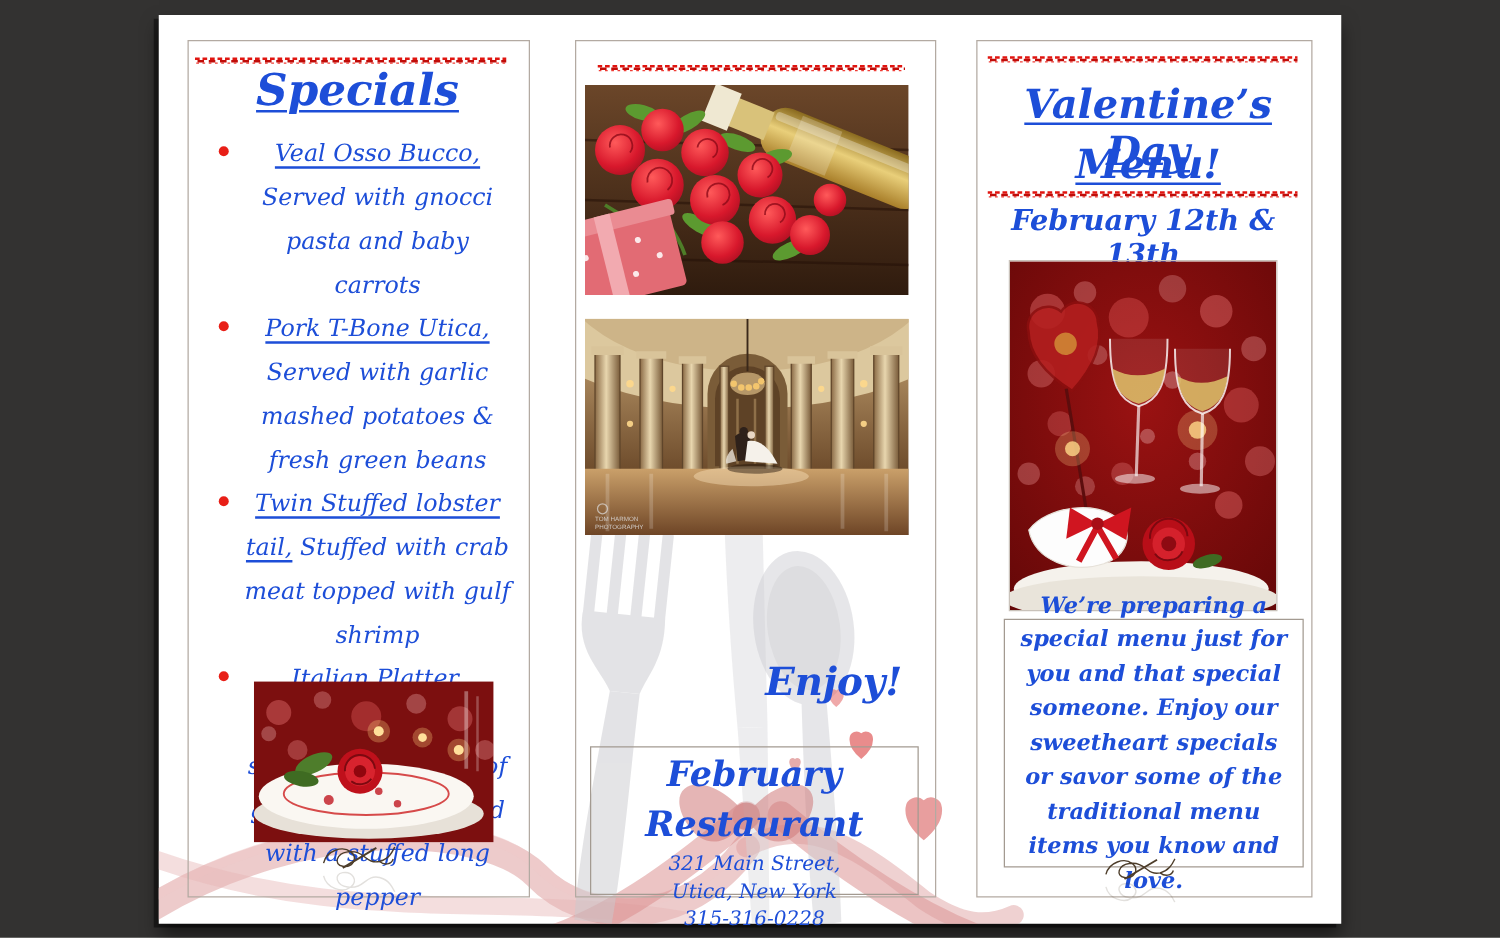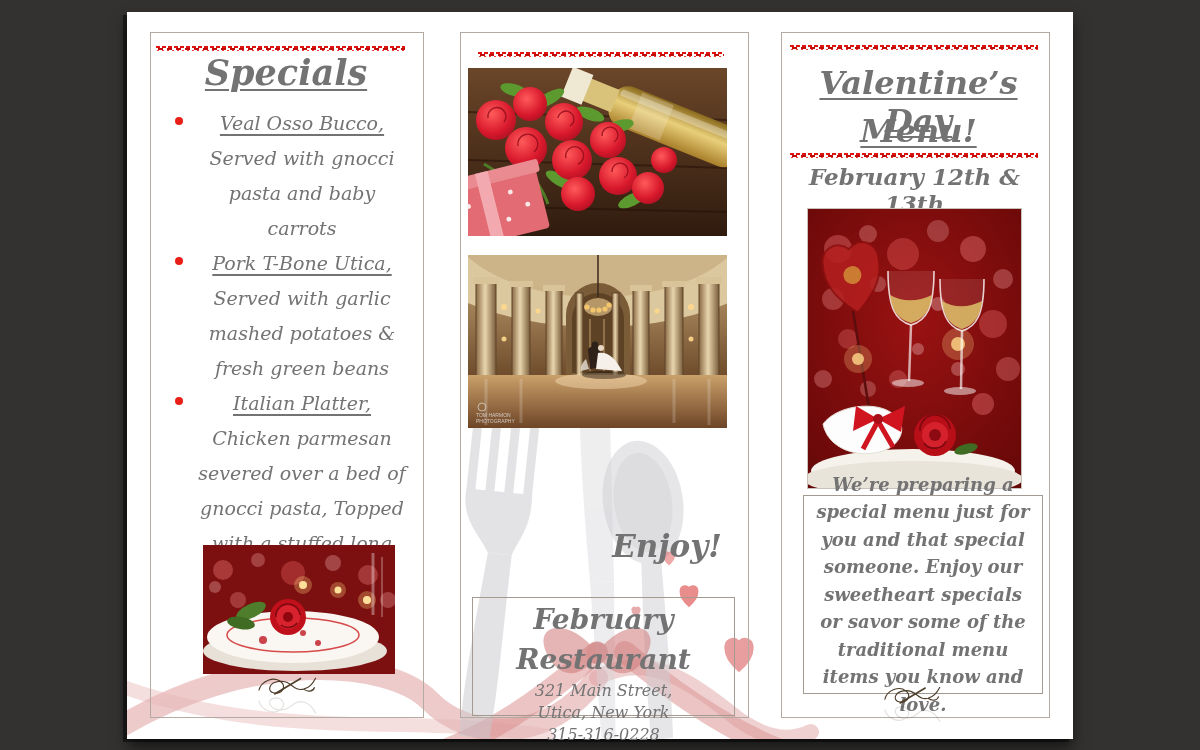--- a/index.html
+++ b/index.html
@@ -13,21 +13,21 @@
   .col2{left:333px;top:20px;width:287px;height:684px;}
   .col3{left:654px;top:20px;width:267px;height:684px;}
   .artline{position:absolute;height:6px;
     background-image:
       linear-gradient(90deg,#e01510 65%,transparent 65%),
       linear-gradient(90deg,#c00c08 55%,transparent 55%),
       linear-gradient(90deg,#ef3b34 50%,transparent 50%);
     background-size:6px 2px,9px 2px,5px 1px;
     background-position:0 0,2px 2px,1px 4px;
     background-repeat:repeat-x;}
-  .script{font-family:"DejaVu Serif",serif;font-style:italic;color:#737373;}
+  .script{font-family:"DejaVu Serif",serif;font-style:italic;color:#1d4ed8;}
   .u{text-decoration:underline;text-decoration-thickness:1.5px;text-underline-offset:4px;}
   .specials-title{position:absolute;left:23px;top:40px;width:272px;text-align:center;
     font-size:35px;font-weight:bold;margin:0;}
   .specials-list{position:absolute;left:46px;top:94px;width:236px;margin:0;padding:0;list-style:none;}
   .specials-list li{position:relative;padding-left:22px;margin:0 0 0 0;
     font-size:19px;line-height:35px;text-align:center;}
   .specials-list li::before{content:"";position:absolute;left:2px;top:11px;width:8px;height:8px;
     border-radius:50%;background:#e81f17;}
   .photo{position:absolute;overflow:hidden;}
   .photo svg{display:block;}
@@ -99,20 +99,21 @@
     <use href="#wmheart" x="590" y="278" width="44" height="48" fill="#d65050" opacity="0.55"></use>
     <use href="#wmheart" x="502" y="252" width="14" height="15" fill="#c94a4a" opacity="0.45"></use>
   </svg>
 
   <div class="col col1"></div>
   <div class="artline" style="left:29px;top:34px;width:249px;"></div>
   <h1 class="script u specials-title">Specials</h1>
   <ul class="specials-list script">
     <li><span class="u">Veal Osso Bucco,</span><span> Served with gnocci pasta and baby carrots</span></li>
     <li><span class="u">Pork T-Bone Utica,</span><span> Served with garlic mashed potatoes &amp; fresh green beans</span></li>
+    <li><span class="u">Twin Stuffed lobster tail,</span><span> Stuffed with crab meat topped with gulf shrimp</span></li>
     <li><span class="u">Italian Platter,</span><span> Chicken parmesan severed over a bed of  gnocci pasta,  Topped with a stuffed long pepper</span></li>
   </ul>
 
   <div class="photo" style="left:76px;top:533px;width:192px;height:129px;" role="img" aria-label="Red rose on a white plate with candles and red bokeh">
     <svg width="192" height="129" viewBox="0 0 192 129">
       <rect width="192" height="129" fill="#7c0f0f"></rect>
       <g>
         <circle cx="20" cy="25" r="10" fill="#ff8a8a" opacity=".35"></circle>
             <circle cx="55" cy="15" r="7" fill="#ffb6b6" opacity=".3"></circle>
         <circle cx="90" cy="28" r="12" fill="#ff7575" opacity=".3"></circle>

